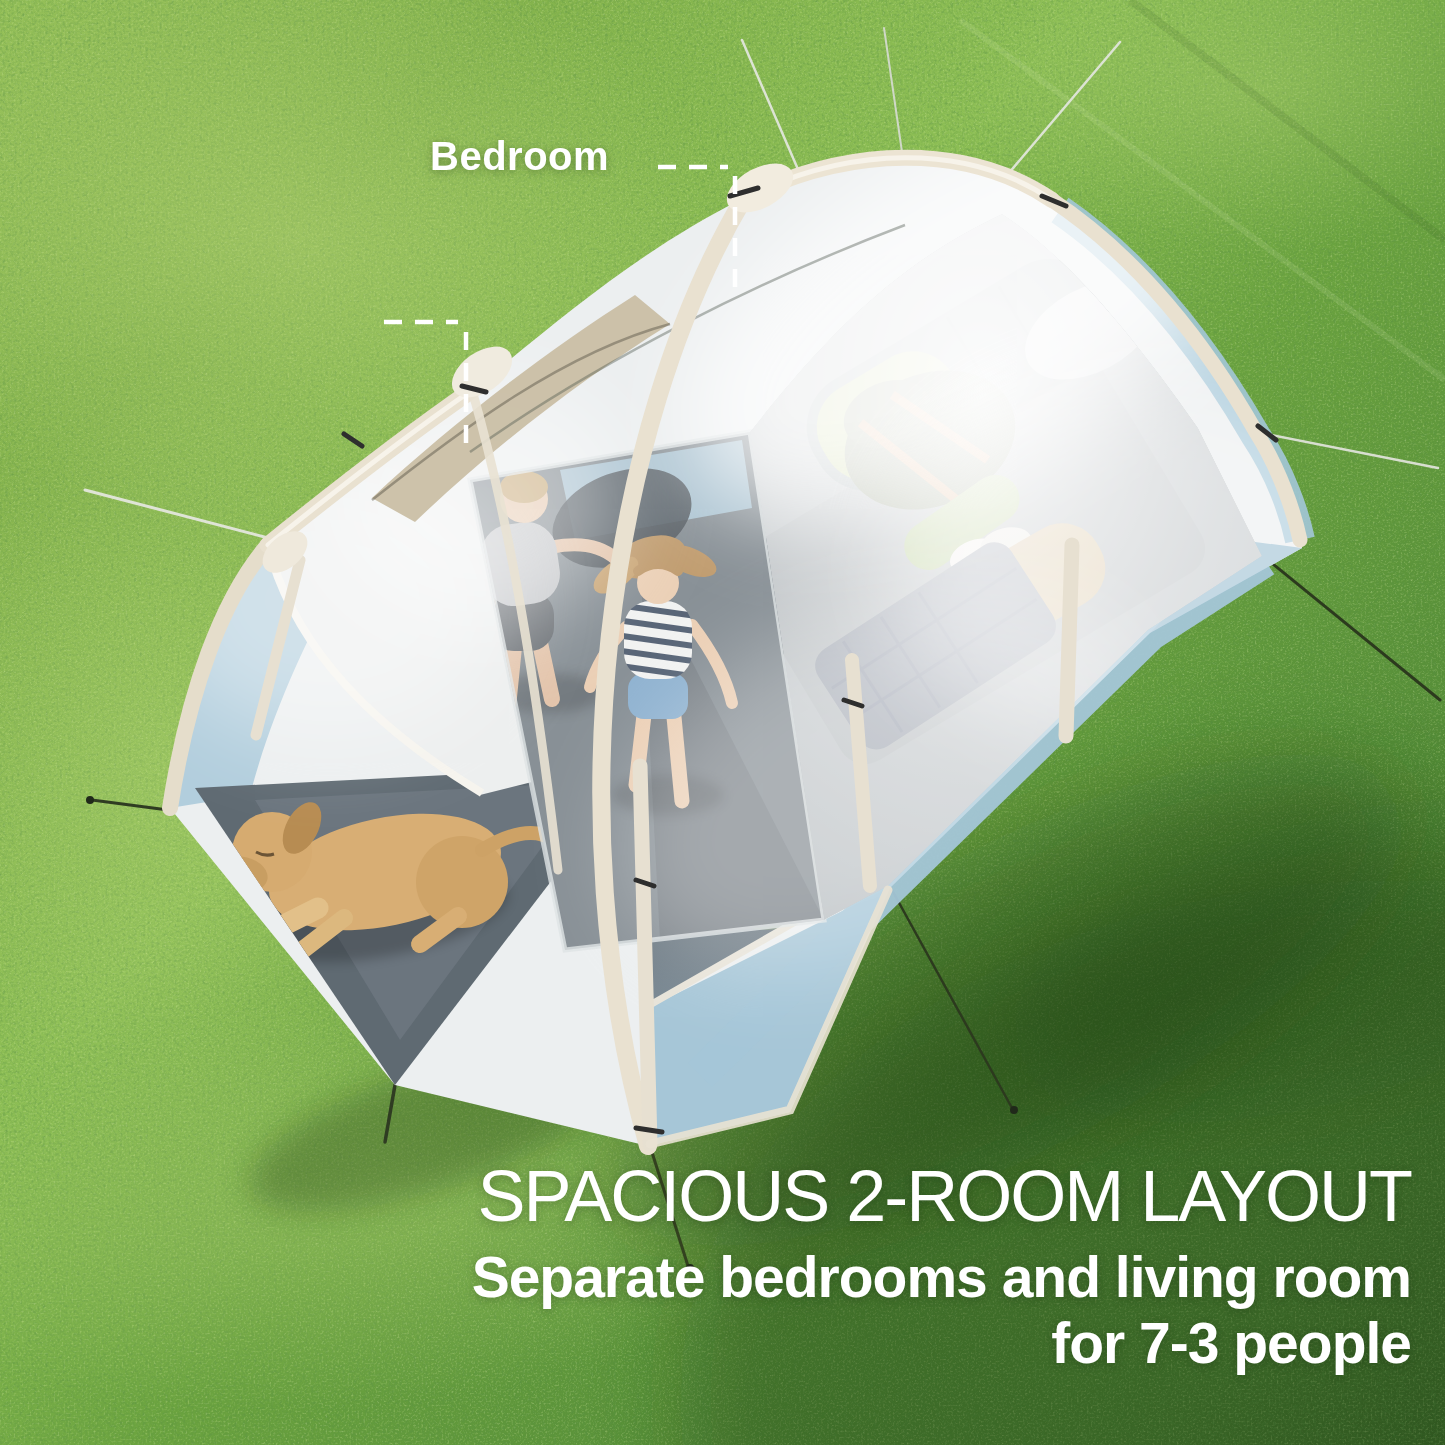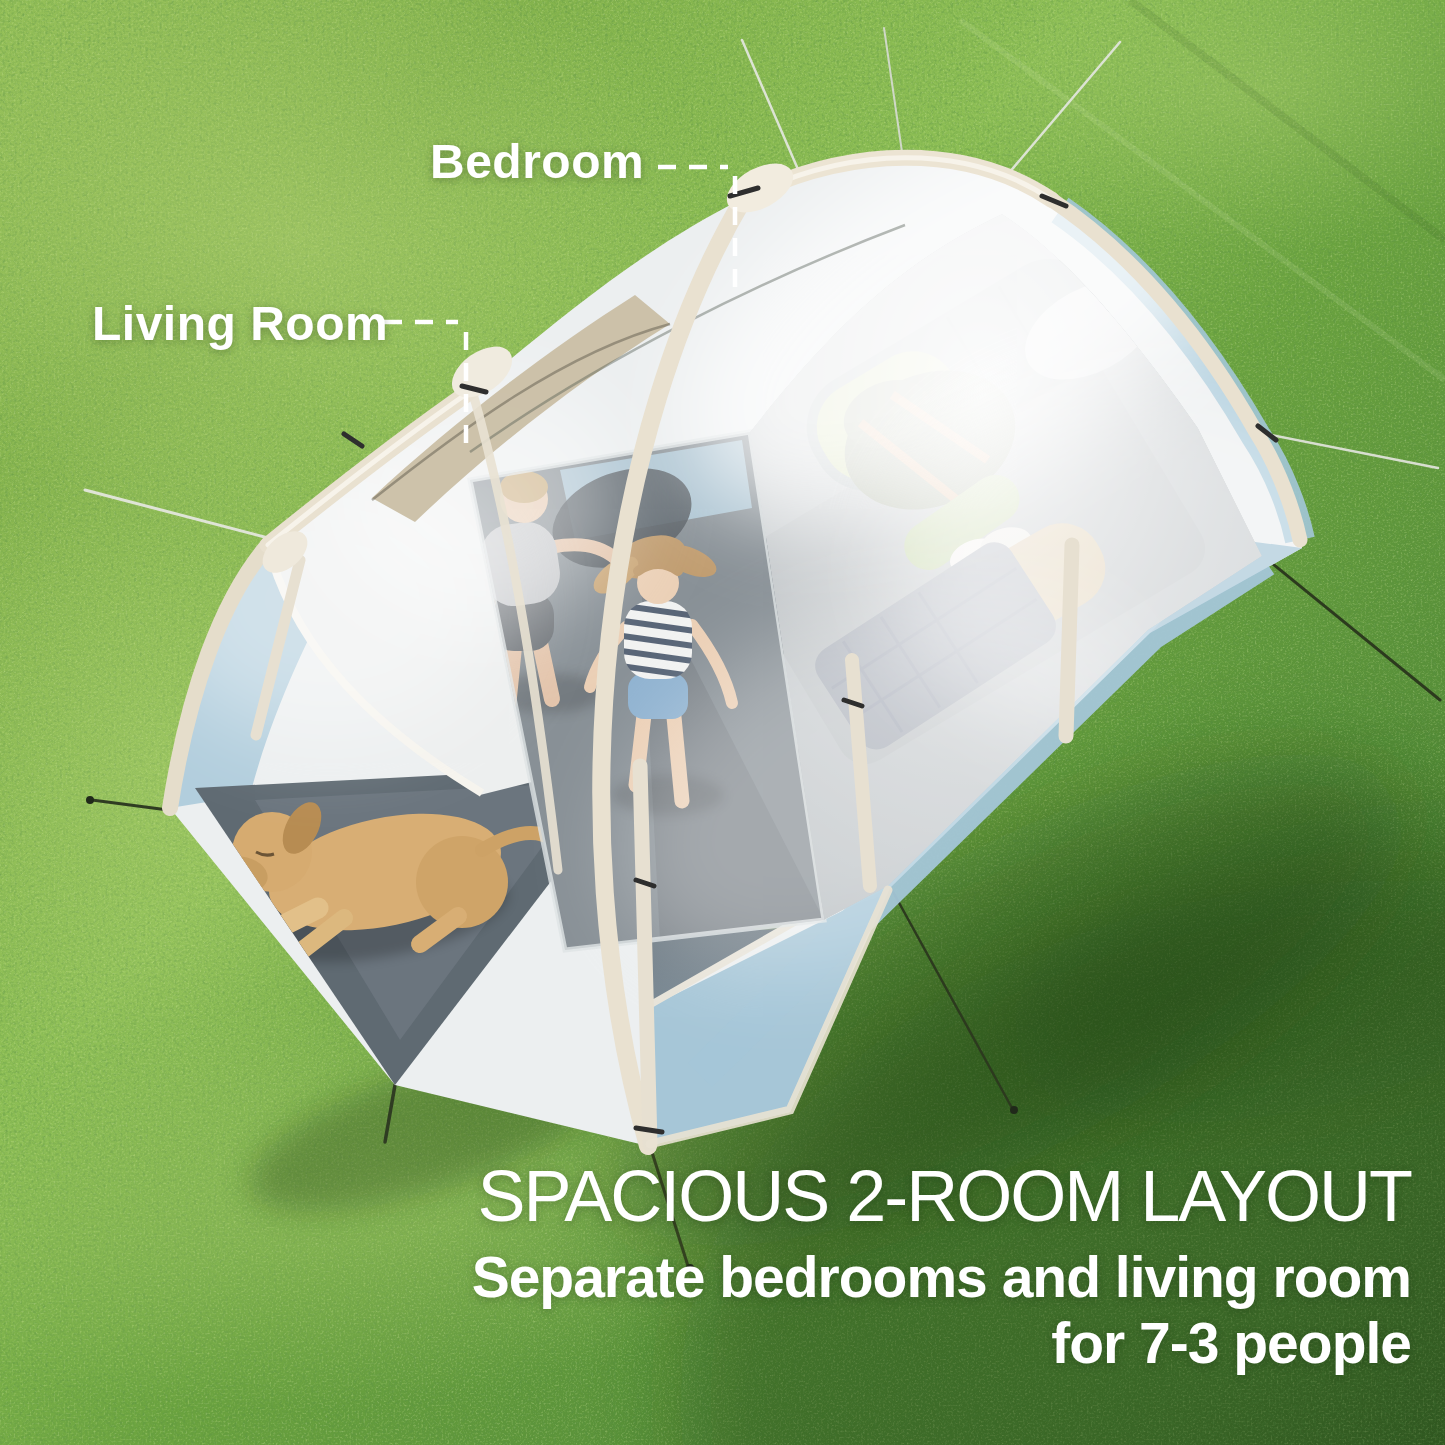--- a/index.html
+++ b/index.html
@@ -11,21 +11,21 @@
   }
   .scene{position:absolute;left:0;top:0;width:1445px;height:1445px;display:block;}
   .label{
     position:absolute;
     color:var(--text,#ffffff);
     font-weight:bold;
     letter-spacing:.5px;
     text-shadow:0 2px 8px rgba(25,45,15,.35);
     white-space:nowrap;
   }
-  .label.bedroom{left:430px;top:134px;font-size:48px;}
+  .label.bedroom{left:430px;top:134px;font-size:40px;}
   .label.living{left:92px;top:296px;font-size:48px;}
   .caption{
     position:absolute;
     right:34px;top:1160px;
     text-align:right;
     color:var(--text,#ffffff);
     text-shadow:0 2px 10px rgba(20,40,12,.30);
   }
   .caption .headline{
     font-size:72px;
@@ -307,21 +307,20 @@
 
   <g stroke="#ffffff" stroke-width="4.5" fill="none" stroke-dasharray="18 13">
     <path d="M658,167 L728,167"></path>
     <path d="M735,176 L735,300"></path>
     <path d="M384,322 L458,322"></path>
     <path d="M466,332 L466,455"></path>
   </g>
 </svg>
 
 <div class="label bedroom">Bedroom</div>
-<div class="label living">Living Room</div>
 
 <div class="caption">
   <div class="headline">SPACIOUS 2-ROOM LAYOUT</div>
   <div class="subline first">Separate bedrooms and living room</div>
   <div class="subline">for 7-3 people</div>
 </div>
 
 </div>
 
 </body></html>

